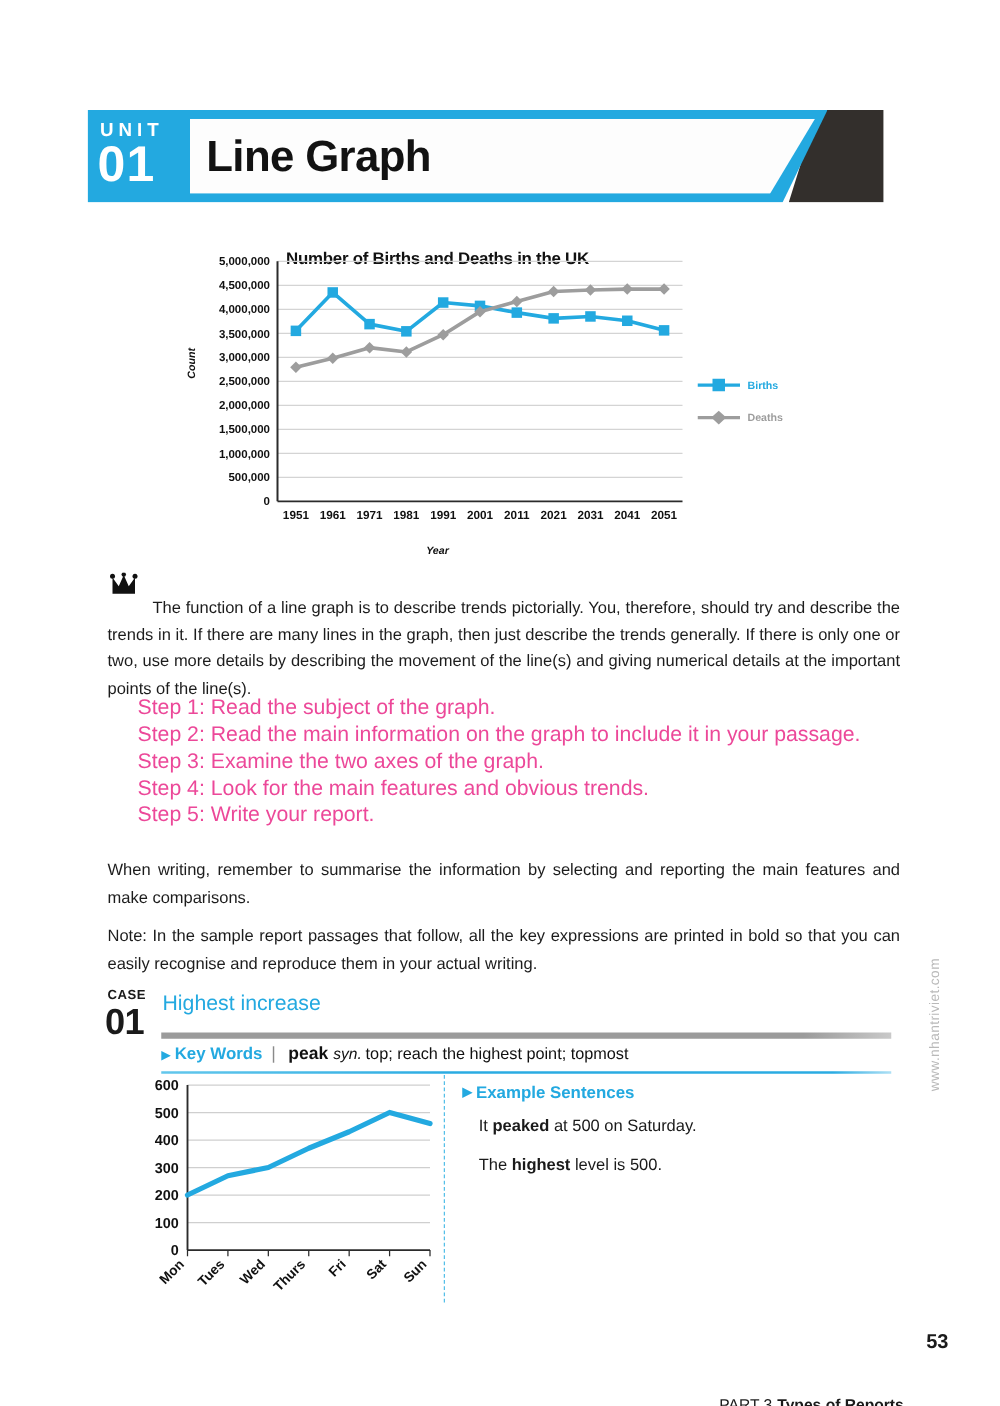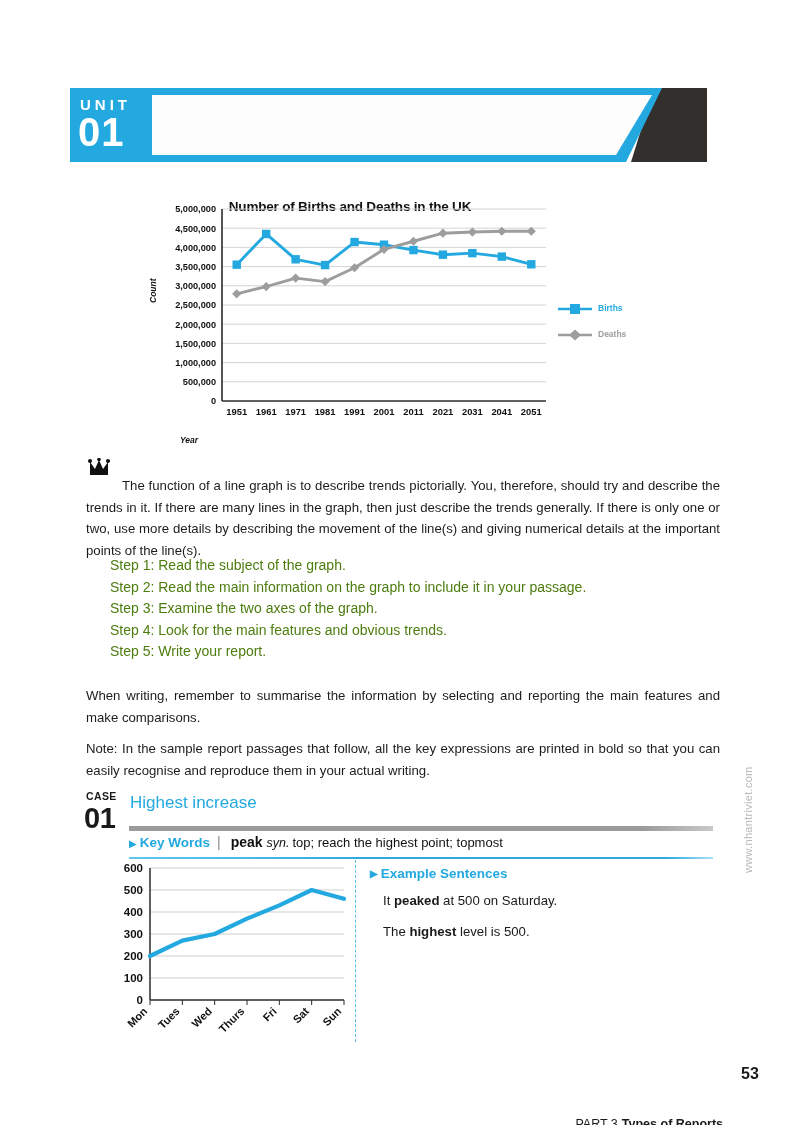--- a/index.html
+++ b/index.html
@@ -90,20 +90,21 @@
     font-size: 8.5px;
     font-style: italic;
     font-weight: bold;
     color: #111;
     white-space: nowrap;
   }
   .axis-x-label {
     position: absolute;
     left: 30px; top: 252px;
     width: 340px;
+    text-align: center;
     font-size: 8.5px;
     font-style: italic;
     font-weight: bold;
     color: #111;
   }
   .legend {
     position: absolute; left: 408px; top: 104px;
   }
   .legend-row { display: flex; align-items: flex-end; height: 26px; }
   .legend-row .swatch { width: 34px; height: 12px; position: relative; margin-right: 6px; }
@@ -118,21 +119,21 @@
   }
   .para {
     position: absolute;
     font-size: 13.2px;
     line-height: 21.5px;
     color: #1c1c1c;
     text-align: justify;
   }
   #para-intro { left: 86px; top: 462px; width: 634px; text-indent: 36px; }
   .steps { position: absolute; left: 110px; top: 555px; width: 610px; }
-  .step-line { font-size: 14px; line-height: 21.5px; color: #4d7c0f; }
+  .step-line { font-size: 17px; line-height: 21.5px; color: #ec4899; }
   #para-when { left: 86px; top: 672px; width: 634px; }
   #para-note { left: 86px; top: 725px; width: 634px; }
 
   
   .case-label {
     position: absolute; left: 86px; top: 790px;
     font-size: 10.5px; font-weight: bold; color: #1a1a1a;
     letter-spacing: 0.4px;
   }
   .case-num {
@@ -212,20 +213,21 @@
 <body>
 
 <div class="page">
 
   <div class="unit-banner">
     <div class="banner-dark"></div>
     <div class="banner-blue"></div>
     <div class="banner-white"></div>
     <div class="unit-word">UNIT</div>
     <div class="unit-num">01</div>
+    <div class="unit-title">Line Graph</div>
   </div>
 
   <div class="chart-block">
     <div class="chart-title">Number of Births and Deaths in the UK</div>
     <div class="axis-y-label">Count</div>
     <div class="axis-x-label">Year</div>
     <svg class="chart-svg" id="main-chart-svg" width="400" height="240">
         <line x1="72" y1="200" x2="396" y2="200" stroke="#2b2b2b" stroke-width="1.4"></line>
         <text x="66" y="203.4" text-anchor="end" font-size="9.2" font-weight="bold" fill="#111" font-family="&quot;Liberation Sans&quot;, sans-serif">0</text>
         <line x1="72" y1="180.8" x2="396" y2="180.8" stroke="#d4d4d4" stroke-width="1"></line>

